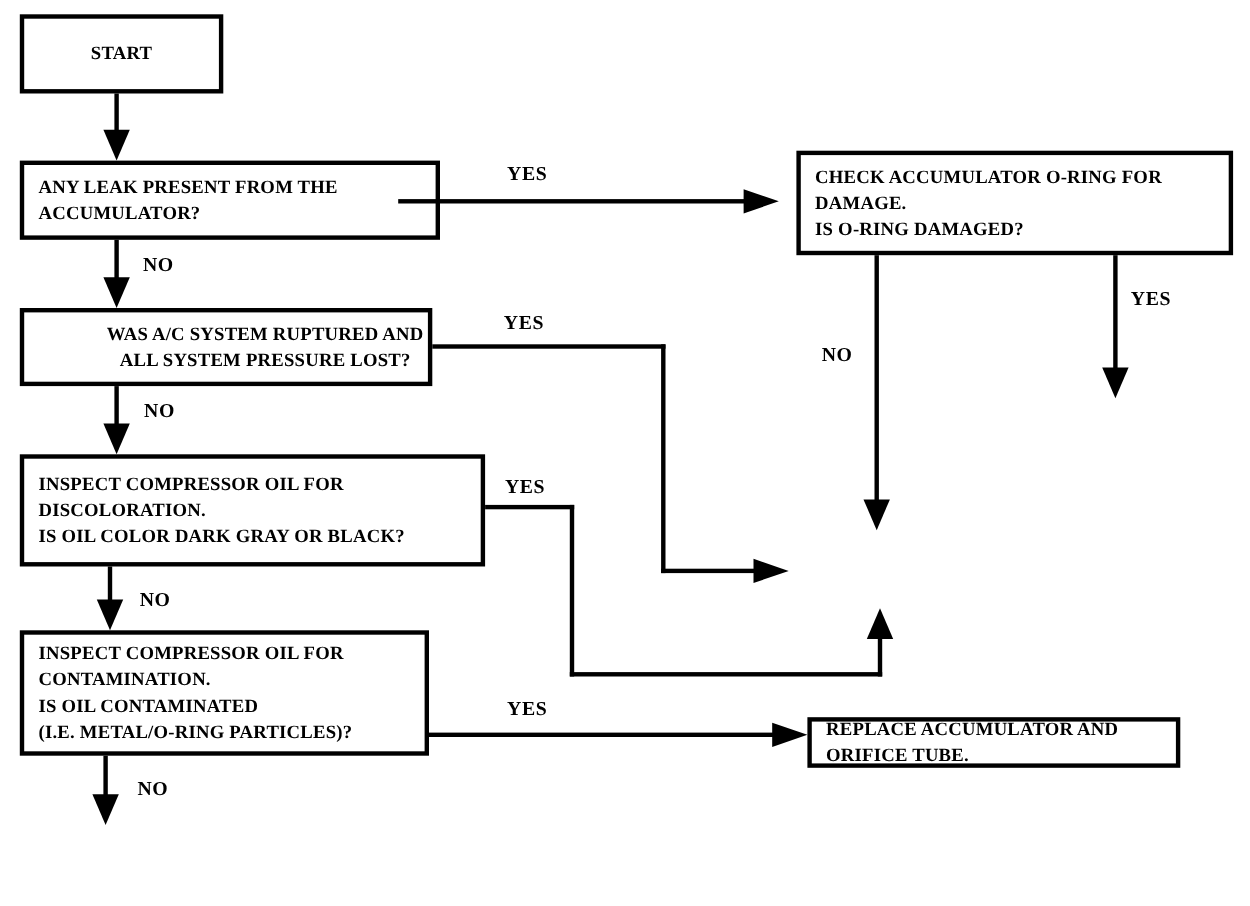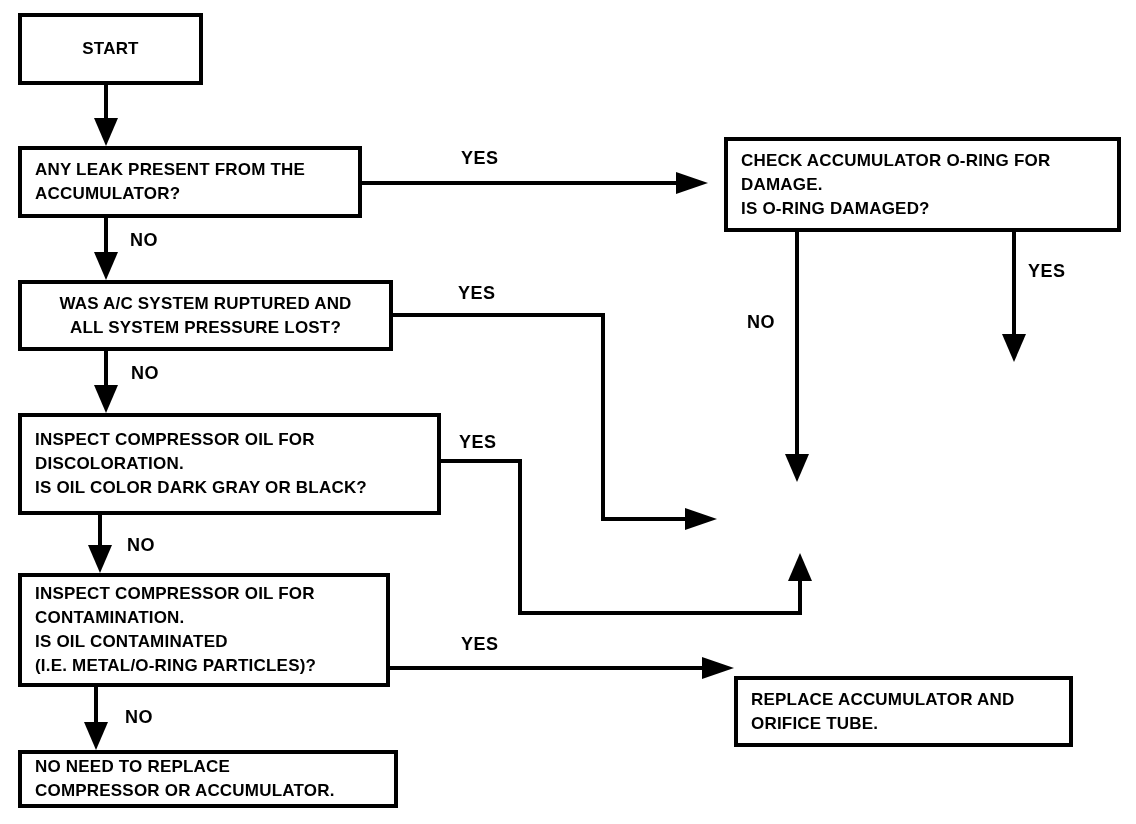--- a/index.html
+++ b/index.html
@@ -5,21 +5,21 @@
   html, body {
     margin: 0;
     padding: 0;
     background: #ffffff;
   }
   .canvas {
     position: relative;
     width: 1136px;
     height: 824px;
     background: #ffffff;
-    font-family: Liberation Sans, sans-serif;
+    font-family: Liberation Serif, serif;
     color: #000000;
     overflow: hidden;
   }
   .node {
     position: absolute;
     box-sizing: border-box;
     border: 4px solid #000000;
     background: #ffffff;
     display: flex;
     flex-direction: column;
@@ -47,57 +47,53 @@
 </style>
 </head>
 <body>
 
 <div class="canvas">
 
   <div class="node center" style="left:18px; top:13px; width:185px; height:72px;">
     <span>START</span>
   </div>
 
-  <div class="node left" style="left:18px; top:146px; width:344px; height:72px;">
+  <div class="node left" style="left:18px; top:146px; width:382px; height:72px;">
     <span>ANY LEAK PRESENT FROM THE
 ACCUMULATOR?</span>
   </div>
 
-  <div class="node center" style="left:18px; top:280px; width:375px; height:71px;">
+  <div class="node center" style="left:18px; top:280px; width:375px; height:71px;align-items:flex-end;">
     <span>WAS A/C SYSTEM RUPTURED AND
 ALL SYSTEM PRESSURE LOST?</span>
   </div>
 
   <div class="node left" style="left:18px; top:413px; width:423px; height:102px;">
     <span>INSPECT COMPRESSOR OIL FOR
 DISCOLORATION.
 IS OIL COLOR DARK GRAY OR BLACK?</span>
   </div>
 
   <div class="node left" style="left:18px; top:573px; width:372px; height:114px;">
     <span>INSPECT COMPRESSOR OIL FOR
 CONTAMINATION.
 IS OIL CONTAMINATED
 (I.E. METAL/O-RING PARTICLES)?</span>
   </div>
 
-  <div class="node left" style="left:18px; top:750px; width:380px; height:58px;">
-    <span>NO NEED TO REPLACE
-COMPRESSOR OR ACCUMULATOR.</span>
-  </div>
 
   <div class="node left" style="left:724px; top:137px; width:397px; height:95px;">
     <span>CHECK ACCUMULATOR O-RING FOR
 DAMAGE.
 IS O-RING DAMAGED?</span>
   </div>
 
 
 
-  <div class="node left" style="left:734px; top:676px; width:339px; height:71px;">
+  <div class="node left" style="left:734px; top:652px; width:339px; height:46px;">
     <span>REPLACE ACCUMULATOR AND
 ORIFICE TUBE.</span>
   </div>
 
   <div class="vl" style="left:104px; top:85px; height:37px;"></div>
   <div class="arr down" style="left:94px; top:118px;"></div>
 
   <div class="hl" style="left:362px; top:181px; width:316px;"></div>
   <div class="arr right" style="left:676px; top:172px;"></div>
   <div class="lbl" style="left:461px; top:148px;">YES</div>

